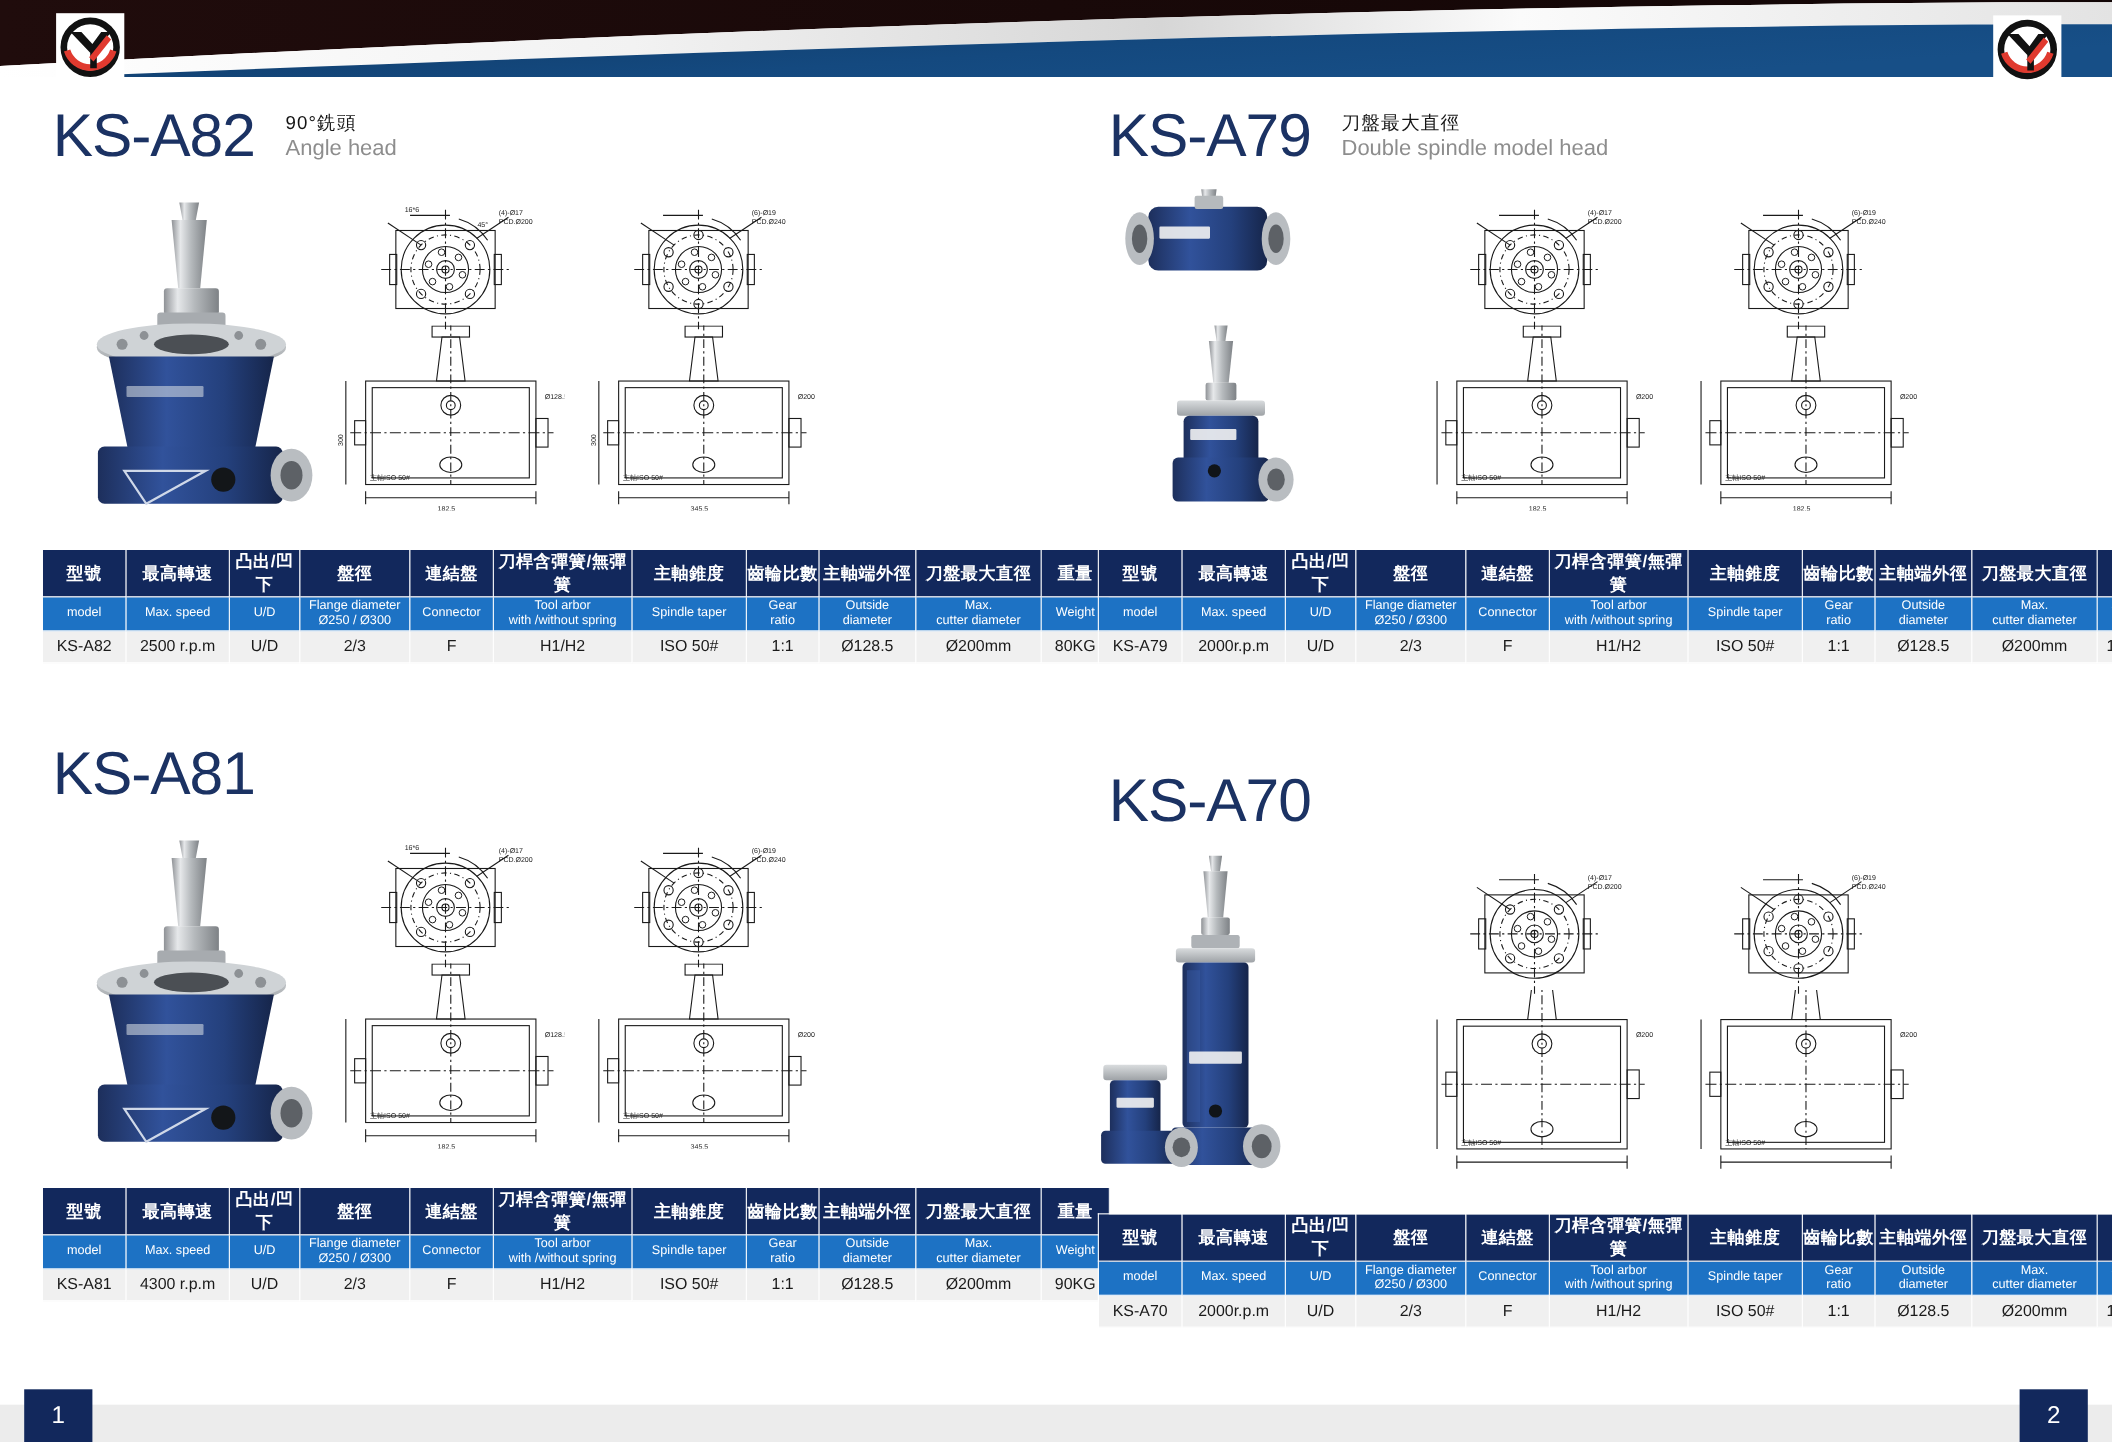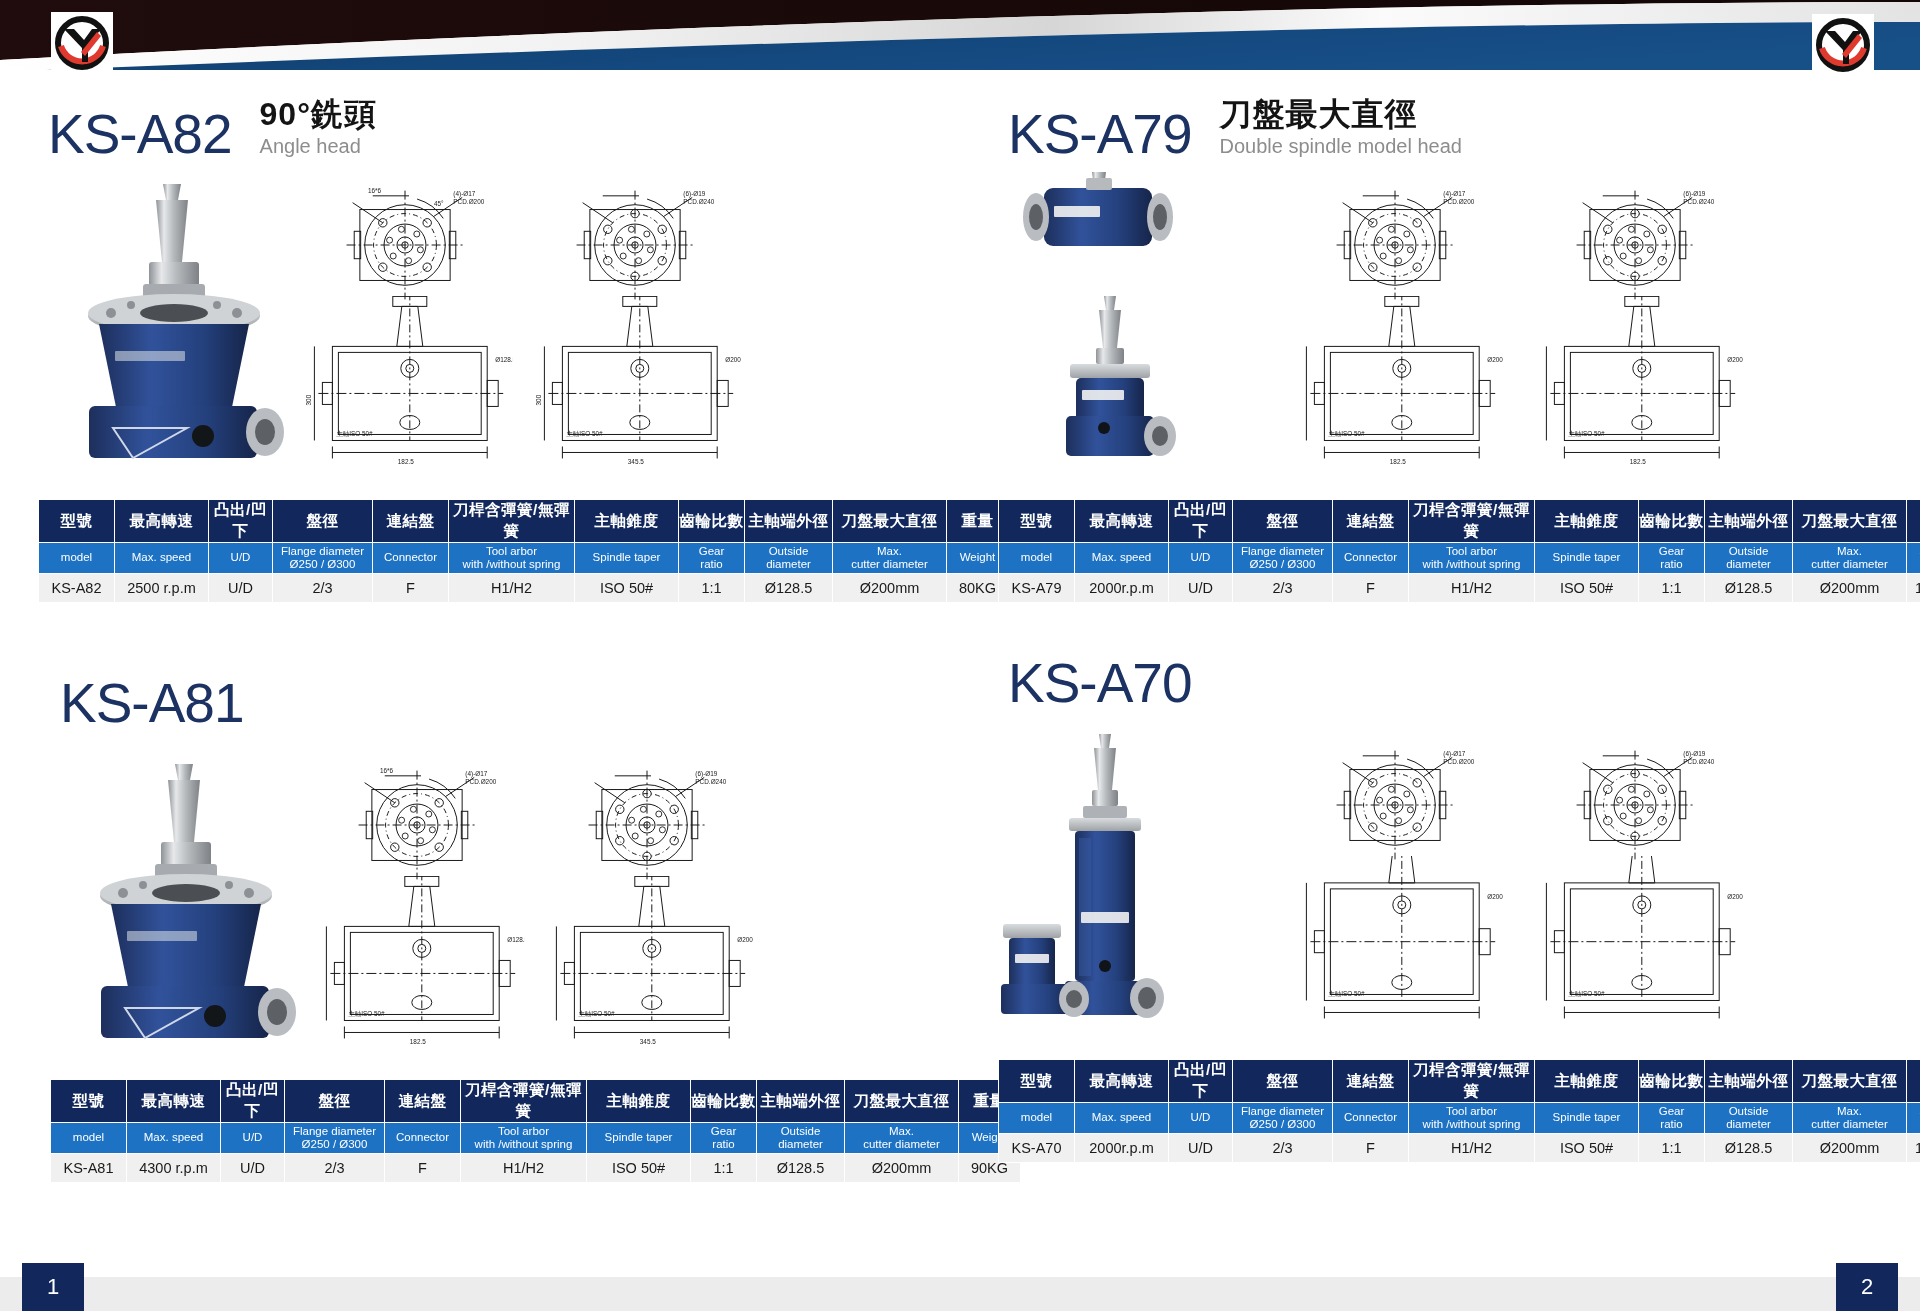--- a/index.html
+++ b/index.html
@@ -13,28 +13,28 @@
   .logo-box{position:absolute;width:62px;height:62px;background:#ffffff;overflow:hidden;}
   .logo-left{left:51px;top:12px;}
   .logo-right{left:1812px;top:14px;}
   .logo-box svg{display:block;width:62px;height:62px;}
 
   
   .page{position:absolute;left:0;top:78px;width:1920px;height:1155px;}
   .quad{position:absolute;width:960px;height:580px;}
   .q-tl{left:0;top:0;}
   .q-tr{left:960px;top:0;}
-  .q-bl{left:12px;top:580px;}
-  .q-br{left:960px;top:560px;}
+  .q-bl{left:0;top:580px;}
+  .q-br{left:960px;top:604px;}
 
   
   .title-row{position:absolute;left:48px;top:18px;display:flex;align-items:flex-end;gap:28px;}
   .model-name{font-size:55px;color:#1b3263;letter-spacing:-1px;line-height:1;font-weight:400;}
   .title-cn-en{padding-bottom:4px;}
-  .title-cn{font-size:32px;color:#141414;line-height:1.15;letter-spacing:1px;font-weight:bold;}
+  .title-cn{font-size:17px;color:#141414;line-height:1.15;letter-spacing:1px;}
   .title-en{font-size:20px;color:#8d8d8d;line-height:1.2;margin-top:1px;}
 
   
   .media{position:absolute;left:30px;top:88px;width:900px;height:305px;}
   .photo{position:absolute;}
   .draw{position:absolute;}
   .draw svg,.photo svg{display:block;}
 
   
   .spec{position:absolute;left:38px;top:395px;width:890px;

